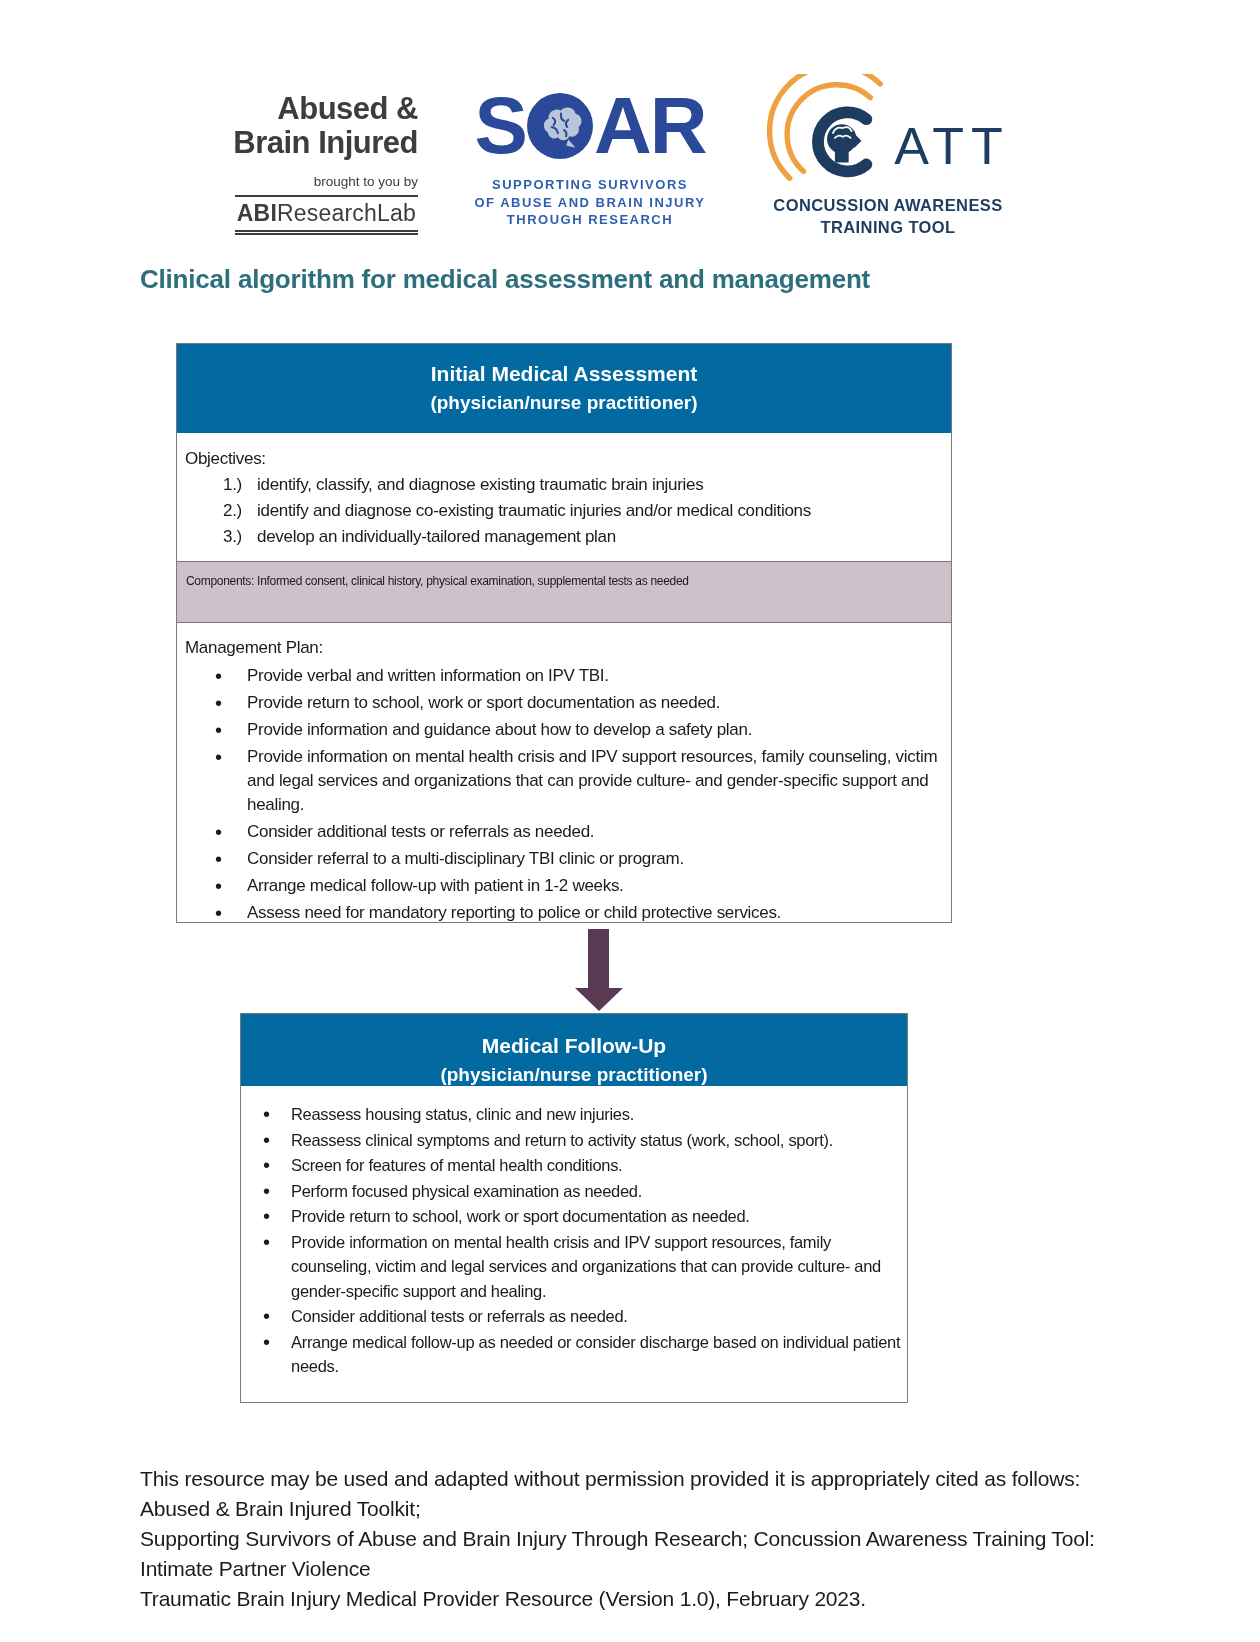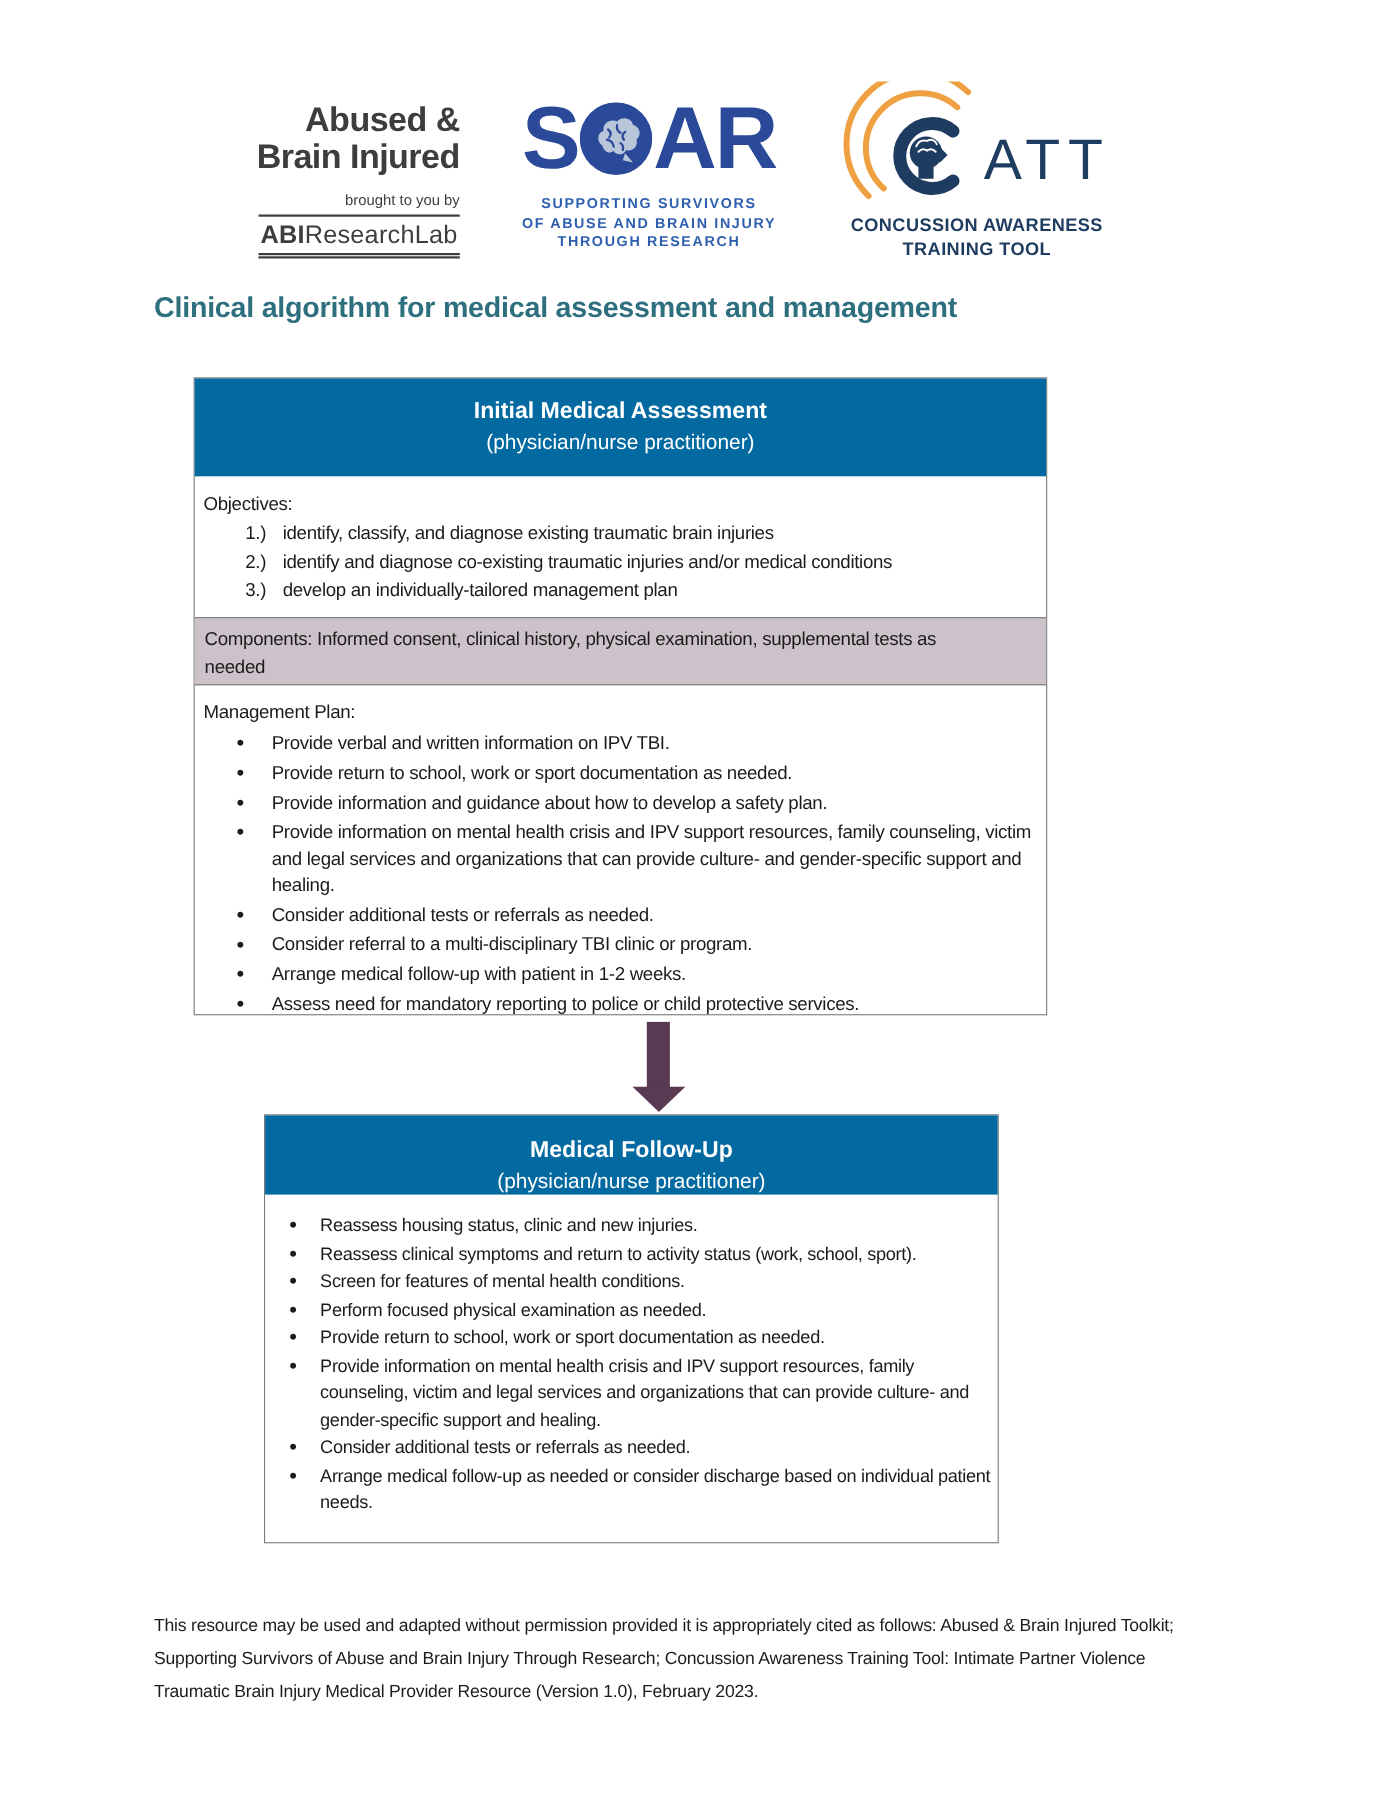--- a/index.html
+++ b/index.html
@@ -38,30 +38,30 @@
 
   
   .fbox { position:absolute; border:1px solid #7a7a7a; background:#fff; }
   .box1 { left:176px; top:343px; width:776px; height:580px; }
   .box2 { left:240px; top:1013px; width:668px; height:390px; }
 
   .fbox-header { background:#0369a1; color:#ffffff; text-align:center; }
   .box1 .fbox-header { height:89px; padding-top:17px; }
   .box2 .fbox-header { height:72px; padding-top:19px; }
   .fbox-header .t { font-size:21px; font-weight:700; line-height:26px; }
-  .fbox-header .s { font-size:19px; font-weight:400; line-height:26px; margin-top:3px; }
+  .fbox-header .s { font-size:19px; font-weight:700; line-height:26px; margin-top:3px; }
 
   .sec-objectives { height:128px; padding:13px 8px 0 8px; font-size:17px; letter-spacing:-0.3px; }
   .sec-label { font-size:17px; line-height:26px; }
   .obj-row { position:relative; padding-left:72px; line-height:26px; }
   .obj-num { position:absolute; left:38px; }
 
   .sec-components { height:62px; background:#cdc2c9; border-top:1px solid #7a7a7a;
                     border-bottom:1px solid #7a7a7a; padding:6px 70px 0 9px;
-                    font-size:17px; line-height:26px; letter-spacing:-0.3px; }
+                    font-size:12px; line-height:26px; letter-spacing:-0.3px; }
 
   .sec-management { padding:12px 10px 0 8px; font-size:17px; letter-spacing:-0.3px; }
 
   .blist { list-style:none; }
   .blist li { position:relative; line-height:24px; margin-top:3px; }
   .box1 .blist li { padding-left:62px; }
   .box1 .blist .bullet { position:absolute; left:30px; top:0; }
   .box2 .blist li { padding-left:50px; line-height:24.5px; margin-top:1px; }
   .box2 .blist .bullet { position:absolute; left:22px; top:0; }
   .bullet::before { content:"\2022"; font-size:20px; }
@@ -69,21 +69,21 @@
   .box2-body { padding:15px 4px 0 0; font-size:16.5px; letter-spacing:-0.3px; }
 
   
   .arrow-stem { position:absolute; left:588px; top:929px; width:21px; height:60px; background:#593a52; }
   .arrow-head { position:absolute; left:575px; top:988px; width:0; height:0;
                 border-left:24px solid transparent; border-right:24px solid transparent;
                 border-top:23px solid #593a52; }
 
   
   .footer { position:absolute; left:140px; top:1464px; width:1010px;
-            font-size:16px; line-height:30px; color:#1c1c1c; letter-spacing:-0.2px; }
+            font-size:21px; line-height:30px; color:#1c1c1c; letter-spacing:-0.2px; }
 </style>
 </head>
 <body>
 
 <div class="page">
 
   <div class="abi-logo">
     <div class="abi-title">
       <div>Abused &amp;</div>
       <div>Brain Injured</div>

